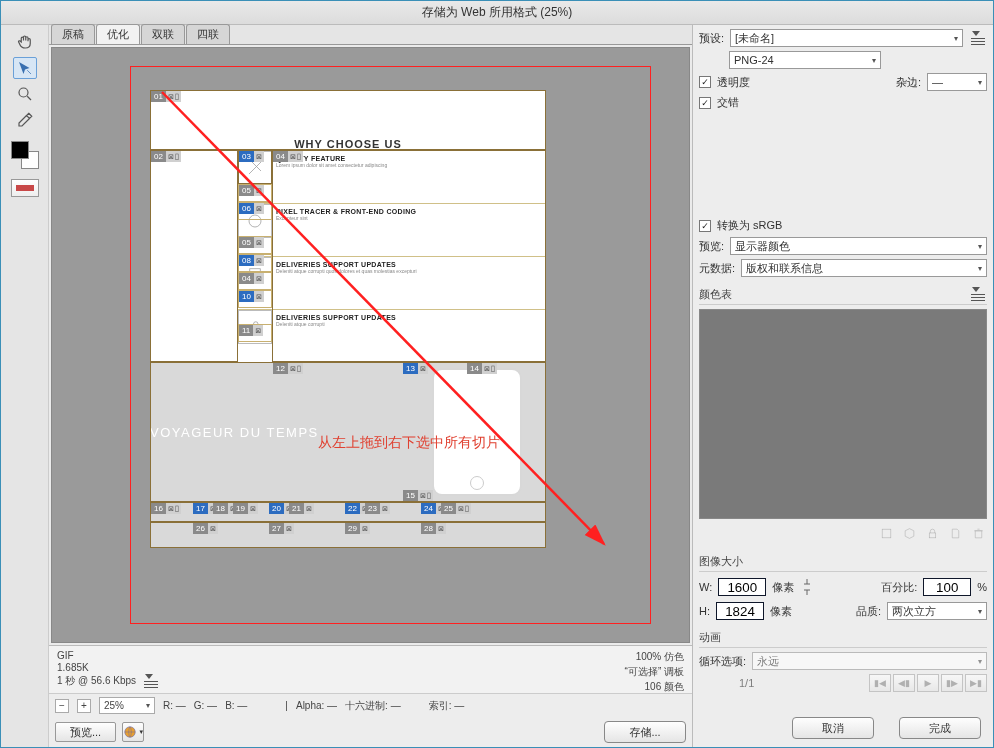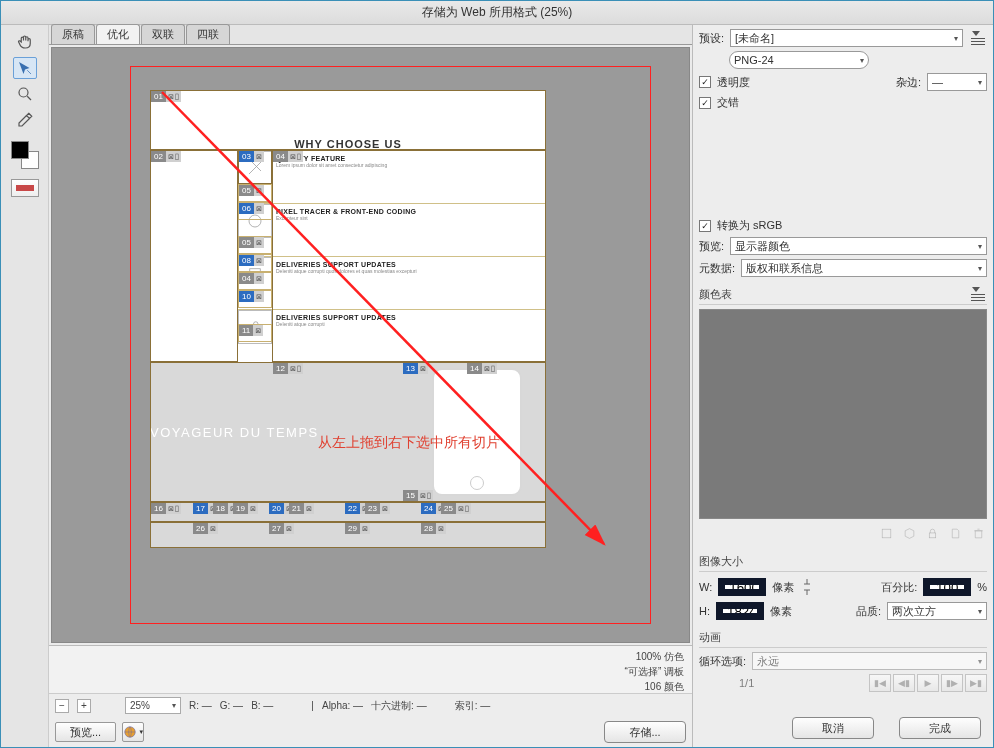--- a/index.html
+++ b/index.html
@@ -43,39 +43,39 @@
   .bot1-left .vt { font-size:13px; color:#fff; font-weight:300; letter-spacing:1.5px; }
   .bot1-phone { position:absolute; right:24px; top:6px; width:90px; height:128px; border:2px solid #d8d8d8; border-radius:10px; background:#fff; }
   .bot1-phone:after { content:''; position:absolute; bottom:4px; left:50%; transform:translateX(-50%); width:12px; height:12px; border:1px solid #ccc; border-radius:50%; }
   .arrow { position:absolute; left:110px; top:44px; width:448px; height:460px; pointer-events:none; overflow: visible; }
   .canvas .bot2 { position:absolute; left:0; right:0; top:412px; height:46px; background:#d9d9d9; border-top:1px solid #b0985a;}
   .statusbar { height: 48px; background: #f2f2f2; border-top: 1px solid #bbb; display: flex; padding: 4px 8px; font-size: 10px; color: #444; position: relative; }
   .statusbar .sl { display:flex; flex-direction:column; gap:1px; }
   .statusbar .sr { margin-left:auto; text-align:right; display:flex; flex-direction:column; gap:1px; }
   .zoomrow { height: 24px; background: #ededed; border-top: 1px solid #ccc; display: flex; align-items: center; padding: 0 6px; gap: 8px; font-size: 10px; color:#444;}
   .zoomrow .zb { width:14px; height:14px; border:1px solid #aaa; background:#fff; display:flex; align-items:center; justify-content:center; font-size:10px;}
-  .zoomsel { border:1px solid #aaa; background:#fff; padding:1px 4px; height:17px; width:56px; display:flex; align-items:center; justify-content:space-between;margin-left:26px; }
+  .zoomsel { border:1px solid #aaa; background:#fff; padding:1px 4px; height:17px; width:56px; display:flex; align-items:center; justify-content:space-between; }
   .prevrow { height: 30px; background: #ededed; display:flex; align-items:center; padding:0 6px; gap:6px; }
   .prevbtn { border:1px solid #999; background:linear-gradient(#fefefe,#e5e5e5); padding:2px 14px; border-radius:2px; height:20px; display:flex; align-items:center; }
   .globe { width:22px; height:20px; border:1px solid #999; background:linear-gradient(#fefefe,#e5e5e5); border-radius:2px; display:flex; align-items:center; justify-content:center;}
   .globe .dd { margin-left:2px; font-size:7px;}
   .right { width: 300px; background: #ededed; display:flex; flex-direction:column; padding: 4px 6px 4px 6px; font-size:11px; gap:4px; }
   .row { display:flex; align-items:center; gap:6px; }
   .sel { flex:1; border:1px solid #999; background:#fff; height:18px; padding:1px 4px; display:flex; align-items:center; justify-content:space-between; }
   .sel.small { flex: none; }
   .tri { font-size:8px; color:#555; }
   .menubtn { width:18px; height:14px; display:flex; flex-direction:column; gap:2px; justify-content:center; padding:0 2px;}
   .menubtn div { height:1.5px; background:#555; }
   .menubtn .t { height:0; width:0; border-left:4px solid transparent; border-right:4px solid transparent; border-top:5px solid #555; background:none; margin-left:1px;}
   .chk { width:12px; height:12px; border:1px solid #777; background:#fff; display:inline-flex; align-items:center; justify-content:center; font-size:9px; color:#222;}
   .section-h { color:#444; border-bottom:1px solid #ccc; padding:2px 0; margin-top:4px;}
   .colortable { height:210px; border:1px solid #888; background:#7a7a7a; }
   .cticons { display:flex; gap:10px; justify-content:flex-end; padding:4px 2px; opacity: 0.35; }
   .cticons svg { width:13px; height:13px; }
-  .inp { border:7px solid #0f172a; background:#fff; height:18px; padding:1px 4px; width:48px; text-align:center; }
+  .inp { border:1px solid #0f172a; background:#fff; height:18px; padding:1px 4px; width:48px; text-align:center; }
   .link-ic { width: 14px; height: 22px; display:flex; align-items:center; justify-content:center;}
   .pager { display:flex; align-items:center; gap:2px; }
   .pgbtn { width:22px; height:18px; border:1px solid #aaa; background:linear-gradient(#fefefe,#e5e5e5); display:flex; align-items:center; justify-content:center; font-size:9px; color:#888;}
   .btm-btns { margin-top:auto; display:flex; gap:25px; justify-content:flex-end; padding: 10px 6px 4px 6px; }
   .mainbtn { width:82px; height:22px; border:1px solid #888; background:linear-gradient(#fefefe,#e5e5e5); border-radius:4px; display:flex; align-items:center; justify-content:center; }
   .annot { position:absolute; left: 168px; top: 344px; color:#e04030; font-size:14px; }
   svg.globe-ic { width:14px; height:14px; }
 </style>
 </head>
 <body>
@@ -394,20 +394,33 @@
           <defs>
               <marker id="ah" markerWidth="10" markerHeight="10" refX="8" refY="3" orient="auto">
                 <path d="M0,0 L9,3 L0,6 z" fill="#ff2020"></path>
               </marker>
             </defs>
           <line x1="0" y1="0" x2="442" y2="452" stroke="#ff2020" stroke-width="2.5" marker-end="url(#ah)"></line>
         </svg>
       </div>
 
       <div class="statusbar">
+        <div class="sl">
+          <span>GIF</span>
+          <span>1.685K</span>
+          <div style="display:flex; align-items:center; gap:6px;">
+            <span>1 秒 @ 56.6 Kbps</span>
+            <div class="menubtn">
+                <div class="t"></div>
+                <div></div>
+                <div></div>
+                <div></div>
+              </div>
+          </div>
+        </div>
         <div class="sr">
           <span>100% 仿色</span>
           <span>“可选择” 调板</span>
           <span>106 颜色</span>
         </div>
       </div>
 
       <div class="zoomrow">
         <div class="zb">−</div>
         <div class="zb">+</div>
@@ -450,21 +463,21 @@
             <span class="tri">▾</span>
           </div>
         <div class="menubtn">
             <div class="t"></div>
             <div></div>
             <div></div>
             <div></div>
           </div>
       </div>
       <div class="row" style="padding-left:30px;">
-        <div class="sel" style="width:140px;flex:none;border-radius:9px;">
+        <div class="sel" style="width:152px;flex:none;">
             <span>PNG-24</span>
             <span class="tri">▾</span>
           </div>
       </div>
       <div class="row">
         <span class="chk">✓</span>
         <span>透明度</span>
         <span style="margin-left:auto">杂边:</span>
         <div class="sel small" style="width:60px;">
             <span>—</span>

